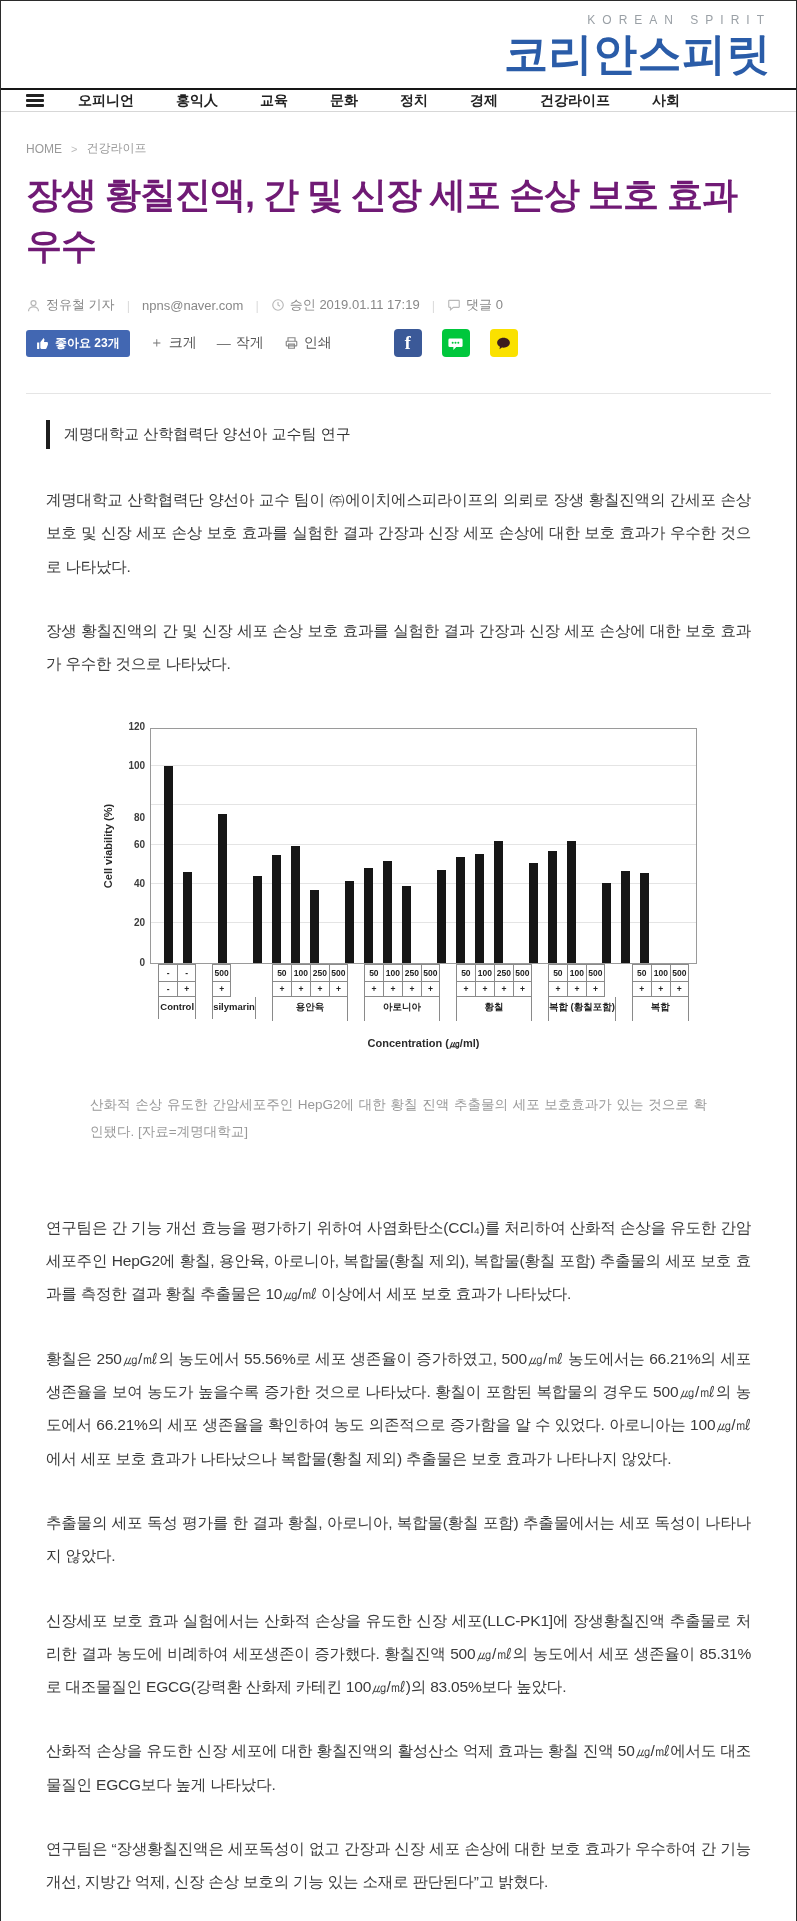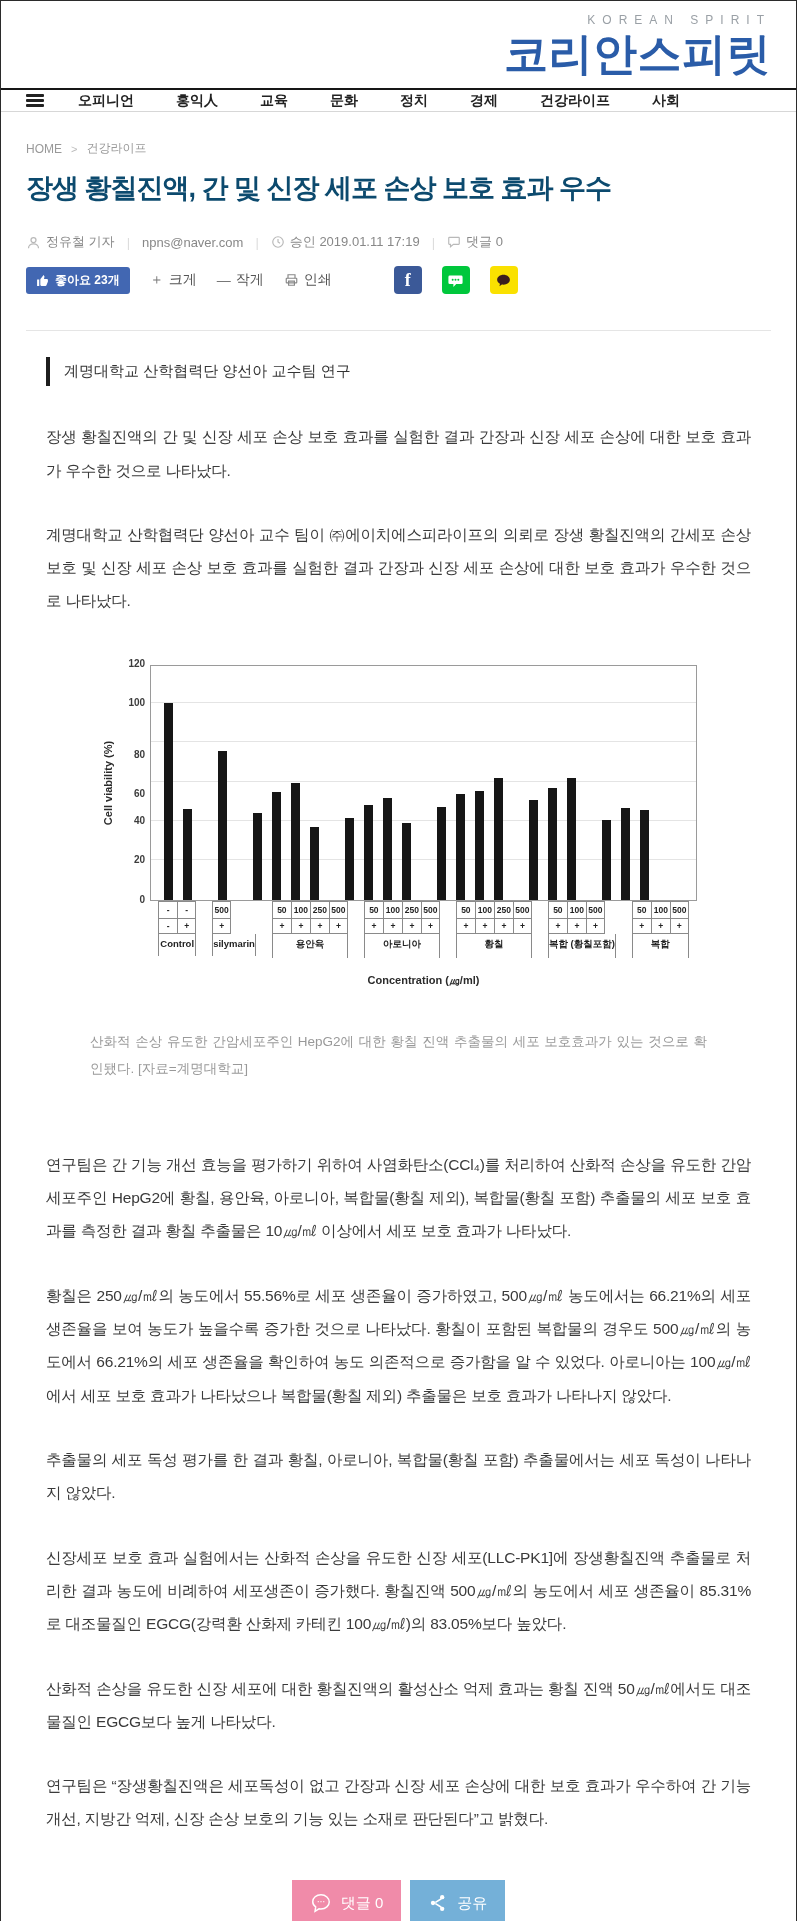--- a/index.html
+++ b/index.html
@@ -14,21 +14,21 @@
   nav.mainnav { border-top:2px solid #161616; border-bottom:1px solid #d7d7d7; height:24px; display:flex; align-items:center; padding:0 25px; gap:34px; }
   .hamburger { width:18px; height:13px; display:flex; flex-direction:column; justify-content:space-between; background:none; border:none; padding:0; cursor:pointer; }
   .hamburger span { display:block; height:3px; background:#222; border-radius:1px; }
   .navlist { list-style:none; display:flex; gap:42px; margin:0; padding:0; font-size:14px; font-weight:600; color:#222; }
   .navlist li { cursor:pointer; }
 
   main { padding:0 25px 30px; }
   .breadcrumb { margin-top:28px; font-size:12px; color:#999; display:flex; align-items:center; gap:9px; }
   .breadcrumb .crumb { cursor:pointer; }
   .breadcrumb .sep { color:#bbb; font-size:11px; }
-  h1.title { margin:13px 0 0; font-size:27px; font-weight:600; letter-spacing:-1px; color:#0c4a6e; line-height:1.4; }
+  h1.title { margin:13px 0 0; font-size:36px; font-weight:600; letter-spacing:-1px; color:#701a75; line-height:1.4; }
 
   .byline { margin-top:25px; display:flex; align-items:center; gap:9px; font-size:13px; color:#888; }
   .byline .sep { color:#ddd; padding:0 3px; }
   .byline .with-ic { display:flex; align-items:center; gap:5px; }
 
   .social-row { margin-top:15px; display:flex; align-items:center; gap:20px; }
   .like-btn { display:flex; align-items:center; gap:6px; background:#4267b2; border:none; border-radius:3px; color:#fff; font-size:12px; font-weight:700; padding:5px 10px; height:27px; cursor:pointer; font-family:inherit; }
   .textbtn { display:flex; align-items:center; gap:5px; background:none; border:none; padding:0; font-size:14px; color:#555; cursor:pointer; font-family:inherit; }
   .textbtn .glyph { color:#777; font-size:14px; }
   .sns { width:28px; height:28px; border:none; border-radius:4px; display:flex; align-items:center; justify-content:center; cursor:pointer; padding:0; }
@@ -181,39 +181,39 @@
           </svg>
       </button>
     </div>
 
     <hr class="rule">
 
     <blockquote class="subhead">계명대학교 산학협력단 양선아 교수팀 연구</blockquote>
 
     <div class="article-body">
       <div id="paras-top">
+          <p>계명대학교 산학협력단 양선아 교수 팀이 ㈜에이치에스피라이프의 의뢰로 장생 황칠진액의 간세포 손상 보호 및 신장 세포 손상 보호 효과를 실험한 결과 간장과 신장 세포 손상에 대한 보호 효과가 우수한 것으로 나타났다.</p>
           <p>장생 황칠진액의 간 및 신장 세포 손상 보호 효과를 실험한 결과 간장과 신장 세포 손상에 대한 보호 효과가 우수한 것으로 나타났다.</p>
-          <p>계명대학교 산학협력단 양선아 교수 팀이 ㈜에이치에스피라이프의 의뢰로 장생 황칠진액의 간세포 손상 보호 및 신장 세포 손상 보호 효과를 실험한 결과 간장과 신장 세포 손상에 대한 보호 효과가 우수한 것으로 나타났다.</p>
         </div>
 
       <figure class="fig">
         <div id="chart-root">
             <div class="chart-wrap">
               <div class="ylab">
                 <span>Cell viability (%)</span>
               </div>
               <div class="chart-main">
                 <div class="plot">
                   <div class="ytick" style="bottom: 0px;">0</div>
                   <div class="grid" style="bottom: 39.3333px;"></div>
                   <div class="ytick" style="bottom: 39.3333px;">20</div>
                   <div class="grid" style="bottom: 78.6667px;"></div>
                   <div class="ytick" style="bottom: 78.6667px;">40</div>
                   <div class="grid" style="bottom: 118px;"></div>
-                  <div class="ytick" style="bottom: 106px; text-align: center;">60</div>
+                  <div class="ytick" style="bottom: 118px; text-align: center;">60</div>
                   <div class="grid" style="bottom: 157.333px;"></div>
                   <div class="ytick" style="bottom: 145px;">80</div>
                   <div class="grid" style="bottom: 196.667px;"></div>
                   <div class="ytick" style="bottom: 196.667px;">100</div>
                   <div class="ytick" style="bottom: 236px;">120</div>
                   <div class="bgroup">
                     <div class="bcol">
                       <div class="bar" title="Control -: 100" style="height: 196.667px; background: rgb(22, 22, 22);"></div>
                     </div>
                     <div class="bcol">

